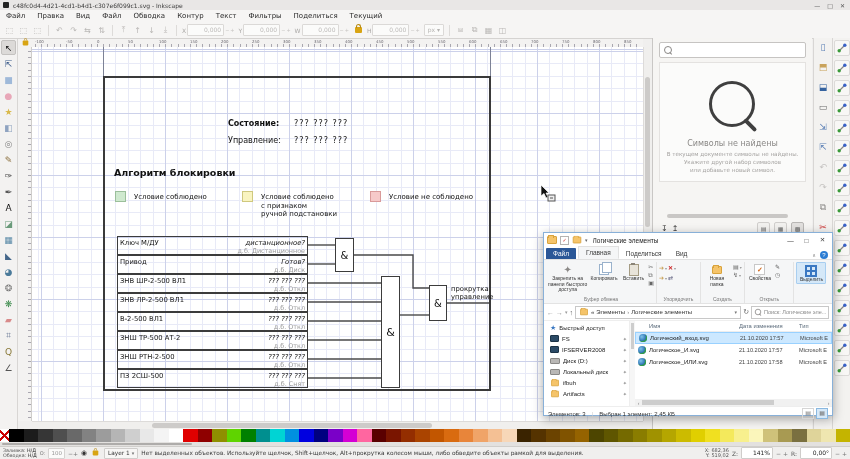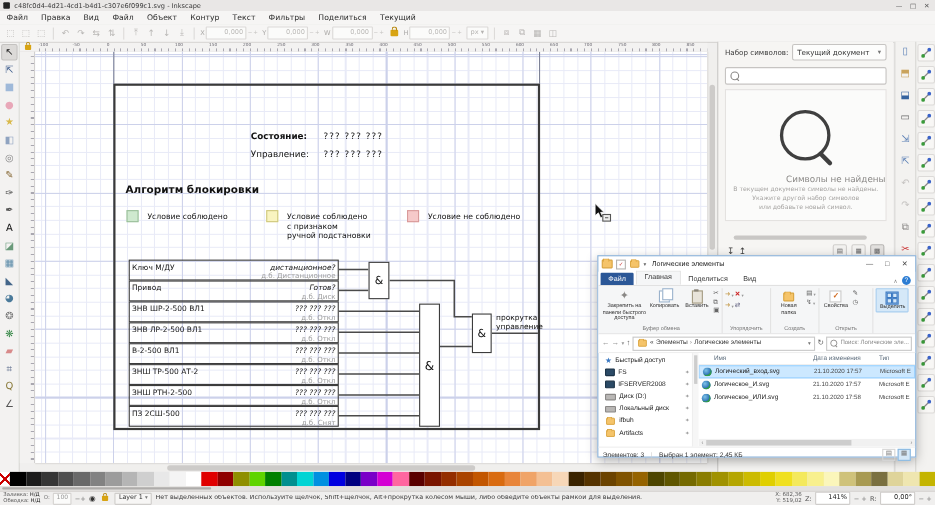--- a/index.html
+++ b/index.html
@@ -90,21 +90,21 @@
   #symsearch{margin:4px 6px;height:14px;background:#fff;border:1px solid #c6c4c2;border-radius:2px;
              display:flex;align-items:center;padding:0 4px;gap:3px;}
   .magic{width:6px;height:6px;border:1.2px solid #8a8886;border-radius:50%;position:relative;flex:none;}
   .magic:after{content:"";position:absolute;left:5px;top:5px;width:3px;height:1.2px;background:#8a8886;
                transform:rotate(45deg);transform-origin:left top;}
   #symempty{margin:4px 6px;height:118px;background:#fbfbfa;border:1px solid #e4e2e0;position:relative;}
   #bigmag{position:absolute;left:50%;top:18px;margin-left:-24px;width:40px;height:40px;
           border:3.5px solid #3f3f3f;border-radius:50%;}
   #bigmag:after{content:"";position:absolute;left:34px;top:34px;width:16px;height:3.5px;background:#3f3f3f;
                 transform:rotate(45deg);transform-origin:left top;border-radius:2px;}
-  #symnf{position:absolute;left:0;right:0;top:76px;text-align:right;font-size:8px;color:#8a8886;}
+  #symnf{position:absolute;left:0;right:0;top:76px;text-align:center;font-size:8px;color:#8a8886;}
   .symln{position:absolute;left:0;right:0;text-align:center;font-size:5.6px;color:#a5a3a1;}
   #symfoot{position:absolute;left:0;right:0;bottom:196px;height:16px;display:flex;align-items:center;padding:0 8px;gap:4px;}
   #symscroll{position:absolute;left:14px;right:24px;bottom:214px;height:4px;background:#c9c7c5;border-radius:2px;}
   .symfb{font-size:8px;color:#3d3d3d;}
   .symvb{width:11px;height:11px;border:1px solid #d0cecc;border-radius:2px;background:#f2f1ef;
          font-size:6px;color:#666;display:flex;align-items:center;justify-content:center;}
   .symvb.on{background:#e2e0de;border-color:#b8b6b4;}
   
   #cmdbar{left:813px;top:38px;width:19px;height:394px;background:#f3f2f0;border-left:1px solid #d8d6d4;
           display:flex;flex-direction:column;align-items:center;padding-top:2px;box-sizing:border-box;}
@@ -226,21 +226,21 @@
     <span>—</span>
     <span>□</span>
     <span>✕</span>
   </span>
 </div>
 <div id="menubar" class="abs">
     <div class="mitem">Файл</div>
     <div class="mitem">Правка</div>
     <div class="mitem">Вид</div>
     <div class="mitem">Файл</div>
-    <div class="mitem">Объект</div>
+    <div class="mitem">Обводка</div>
     <div class="mitem">Контур</div>
     <div class="mitem">Текст</div>
     <div class="mitem">Фильтры</div>
     <div class="mitem">Поделиться</div>
     <div class="mitem">Текущий</div>
   </div>
 
 <div id="toolbar" class="abs">
   <span class="tbico">⬚</span>
   <span class="tbico">⬚</span>
@@ -429,27 +429,20 @@
   </svg>
 </div>
 <div id="vscroll" class="abs">
     <div class="thumb"></div>
   </div>
 <div id="hscroll" class="abs">
     <div class="thumb"></div>
   </div>
 
 <div id="sympanel" class="abs">
-  <div id="symset">
-    <span class="lb">Набор символов:</span>
-    <span class="dd">
-      <span>Текущий документ</span>
-        <span class="car">▾</span>
-    </span>
-  </div>
   <div id="symsearch">
     <span class="magic"></span>
   </div>
   <div id="symempty">
     <div id="bigmag"></div>
     <div id="symnf">Символы не найдены</div>
     <div class="symln" style="top:88px;">В текущем документе символы не найдены.</div>
     <div class="symln" style="top:96px;">Укажите другой набор символов</div>
     <div class="symln" style="top:104px;">или добавьте новый символ.</div>
   </div>

